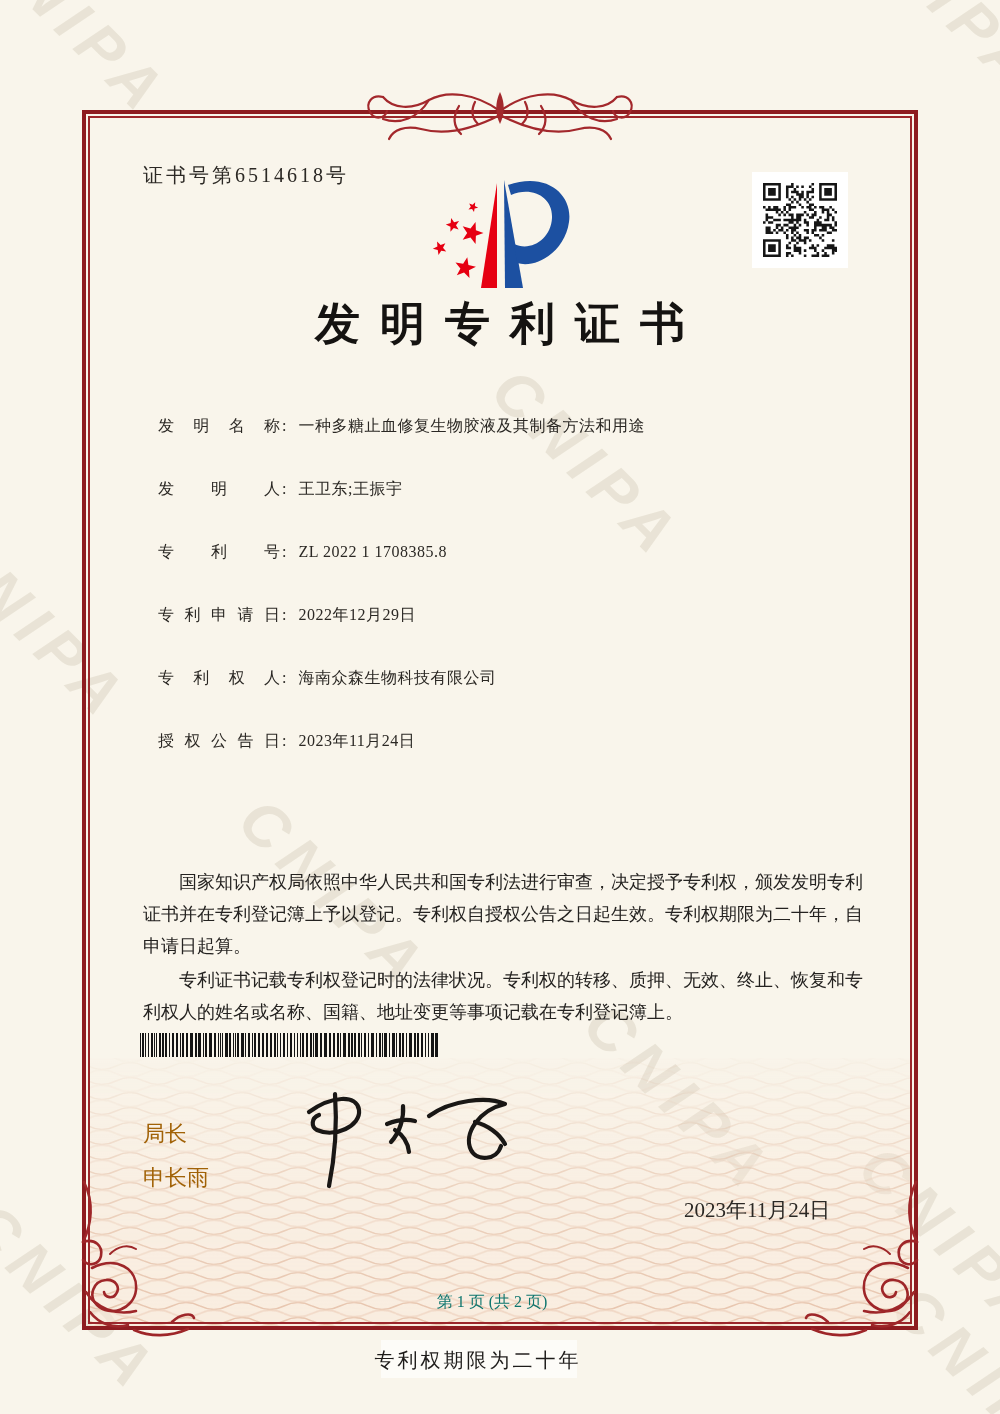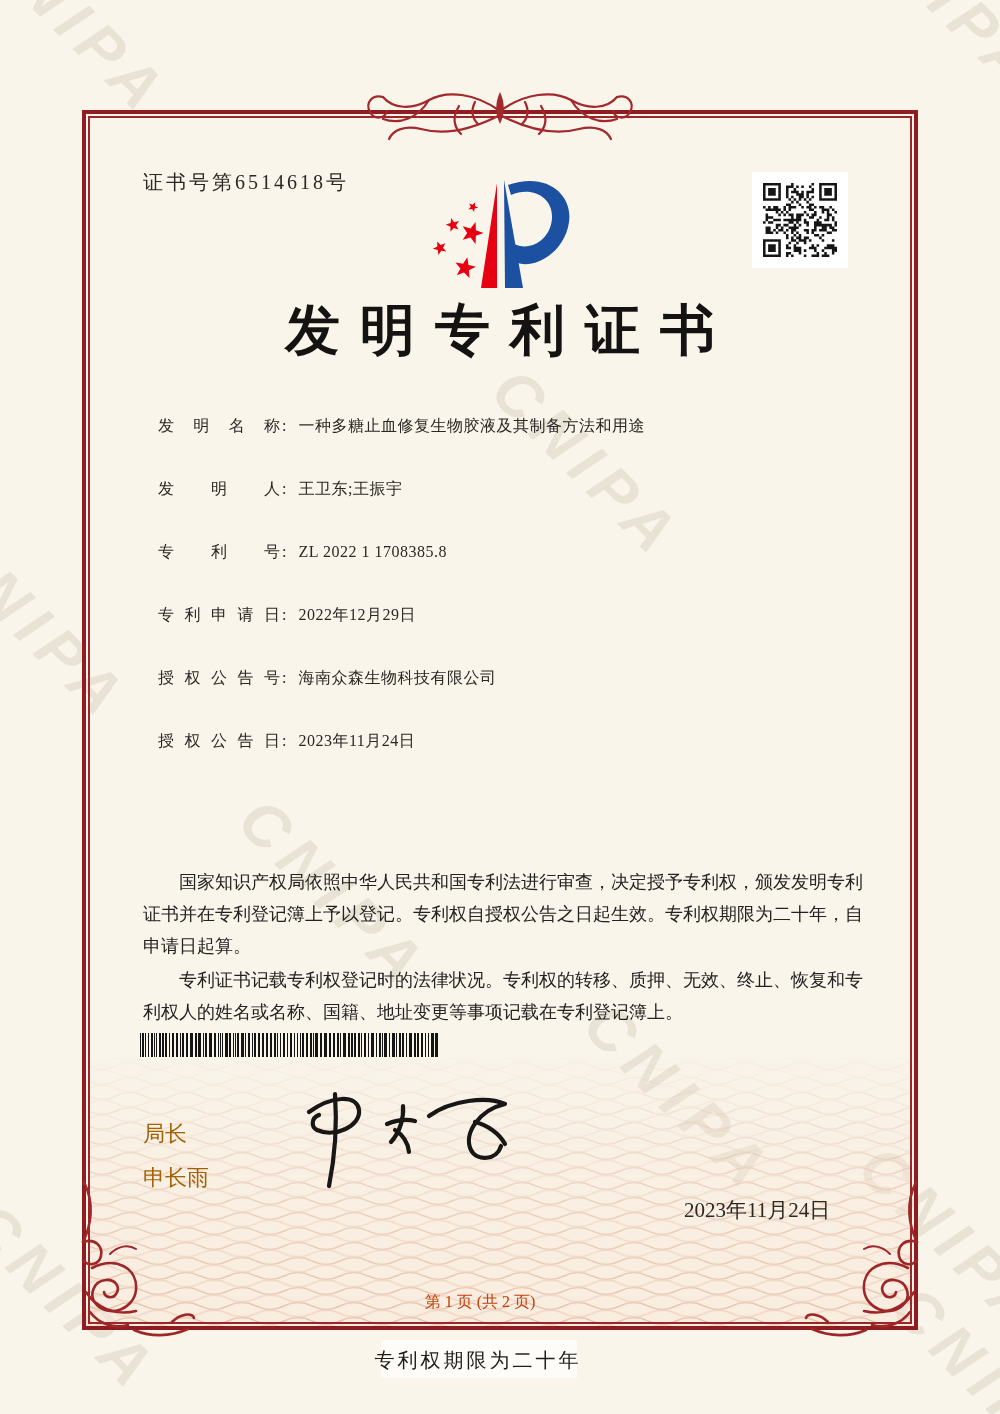--- a/index.html
+++ b/index.html
@@ -11,43 +11,43 @@
       color:#9b8d6e;opacity:.16;transform:rotate(45deg);white-space:nowrap;z-index:1;pointer-events:none;}
   
   .frame{position:absolute;left:82px;top:110px;width:828px;height:1212px;
          border:4px solid #8e1c20;z-index:3;pointer-events:none;}
   .frame::before{content:"";position:absolute;inset:2px;border:2px solid #9c272b;}
   
   .waves{position:absolute;left:88px;top:1058px;z-index:2;}
   .orn{position:absolute;z-index:4;pointer-events:none;}
   
   .content{position:absolute;inset:0;z-index:5;}
-  .cert-no{position:absolute;left:143px;top:169px;font-size:20px;letter-spacing:3px;}
+  .cert-no{position:absolute;left:143px;top:162px;font-size:20px;letter-spacing:3px;}
   .logo{position:absolute;left:425px;top:165px;}
   .qrbox{position:absolute;left:752px;top:172px;width:96px;height:96px;background:#fff;}
   .qrbox svg{position:absolute;left:11px;top:11px;}
   .doc-title{position:absolute;left:0;top:294px;width:100%;text-align:center;
-             font-size:55px;font-weight:bold;letter-spacing:20px;text-indent:20px;color:#151311;}
+             font-size:45px;font-weight:bold;letter-spacing:20px;text-indent:20px;color:#151311;}
   .fields{position:absolute;left:158px;top:412px;width:724px;font-size:16px;}
   .frow{line-height:27px;margin-bottom:36px;white-space:nowrap;}
   .flabel{display:inline-block;width:122px;text-align:justify;text-align-last:justify;vertical-align:top;}
   .fcolon{display:inline-block;margin:0 12px 0 2px;vertical-align:top;}
   .fvalue{letter-spacing:.5px;}
   .frow.address{margin-bottom:10px;white-space:normal;}
   .frow.address .fvalue{display:inline-block;width:566px;vertical-align:top;}
   .frow.grant{display:flex;margin-bottom:5px;gap:44px;}
   .g1{width:365px;}
   .paras{position:absolute;left:143px;top:826px;width:720px;font-size:18px;line-height:32px;color:#242220;margin-top:40px;}
   .paras p{margin:0 0 2px 0;text-indent:2em;}
   .barcode{position:absolute;left:140px;top:1033px;}
   .signer{position:absolute;left:143px;top:1112px;font-family:"Liberation Sans","DejaVu Sans",sans-serif;
           font-size:22px;font-weight:500;color:#a16207;line-height:44px;}
   .sig{position:absolute;left:283px;top:1082px;}
   .issue-date{position:absolute;left:684px;top:1196px;font-size:21px;}
-  .pageno{position:absolute;left:0;top:1292px;width:960px;text-align:center;font-size:16px;color:#c2410c;}
+  .pageno{position:absolute;left:12px;top:1292px;width:960px;text-align:center;font-size:16px;color:#0f766e;}
   .footer-band{position:absolute;left:381px;top:1340px;width:196px;height:38px;background:#fdfcf8;}
   .footer-note{position:absolute;left:0;top:1347px;width:956px;text-align:center;
                font-size:20px;letter-spacing:3px;color:#1e1c1a;}
 </style>
 </head>
 <body>
 
 <div class="page">
 
   <span class="wm" style="left:-45px;top:-15px">CNIPA</span>
@@ -150,21 +150,21 @@
       <div class="frow">
         <span class="flabel">发明人</span><span class="fcolon">:</span><span class="fvalue">王卫东;王振宇</span>
       </div>
       <div class="frow">
         <span class="flabel">专利号</span><span class="fcolon">:</span><span class="fvalue">ZL 2022 1 1708385.8</span>
       </div>
       <div class="frow">
         <span class="flabel">专利申请日</span><span class="fcolon">:</span><span class="fvalue">2022年12月29日</span>
       </div>
       <div class="frow">
-        <span class="flabel">授权公告号</span><span class="fcolon">:</span><span class="fvalue">海南众森生物科技有限公司</span>
+        <span class="flabel">专利权人</span><span class="fcolon">:</span><span class="fvalue">海南众森生物科技有限公司</span>
       </div>
       <div class="frow grant">
         <span class="g1">
           <span class="flabel">授权公告日</span><span class="fcolon">:</span><span class="fvalue">2023年11月24日</span>
         </span>
       </div>
     </div>
 
     <div class="paras">
       <p>国家知识产权局依照中华人民共和国专利法进行审查，决定授予专利权，颁发发明专利证书并在专利登记簿上予以登记。专利权自授权公告之日起生效。专利权期限为二十年，自申请日起算。</p>

